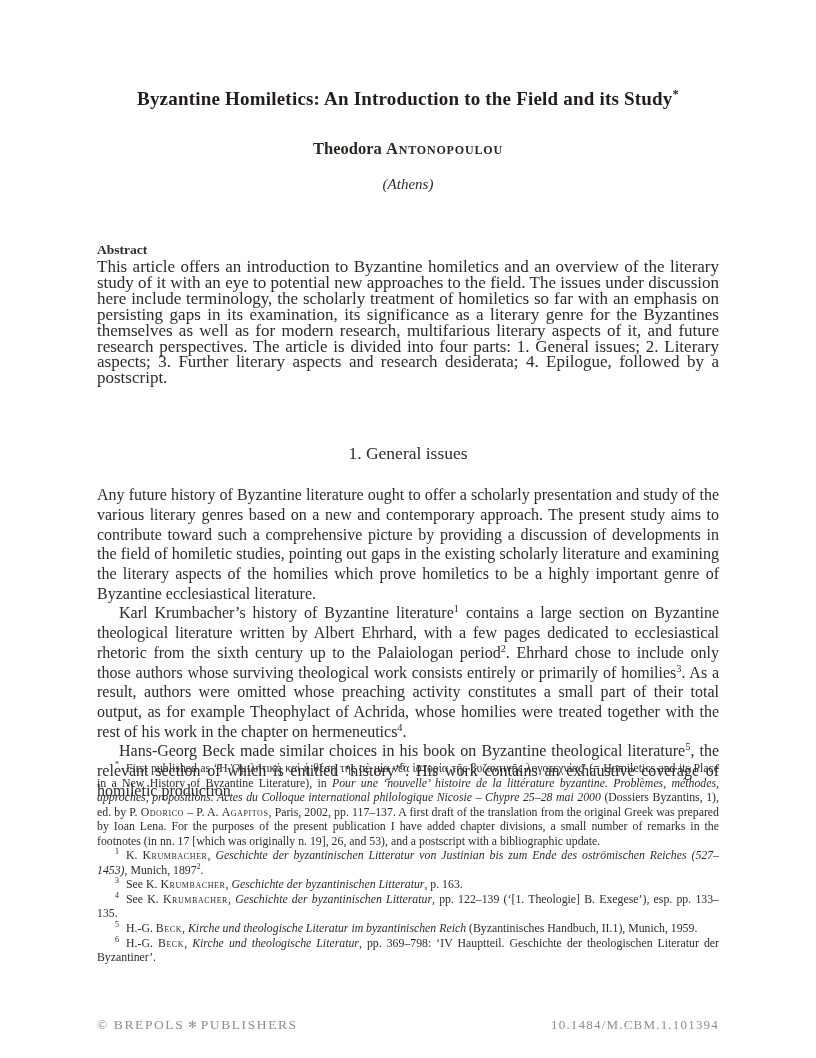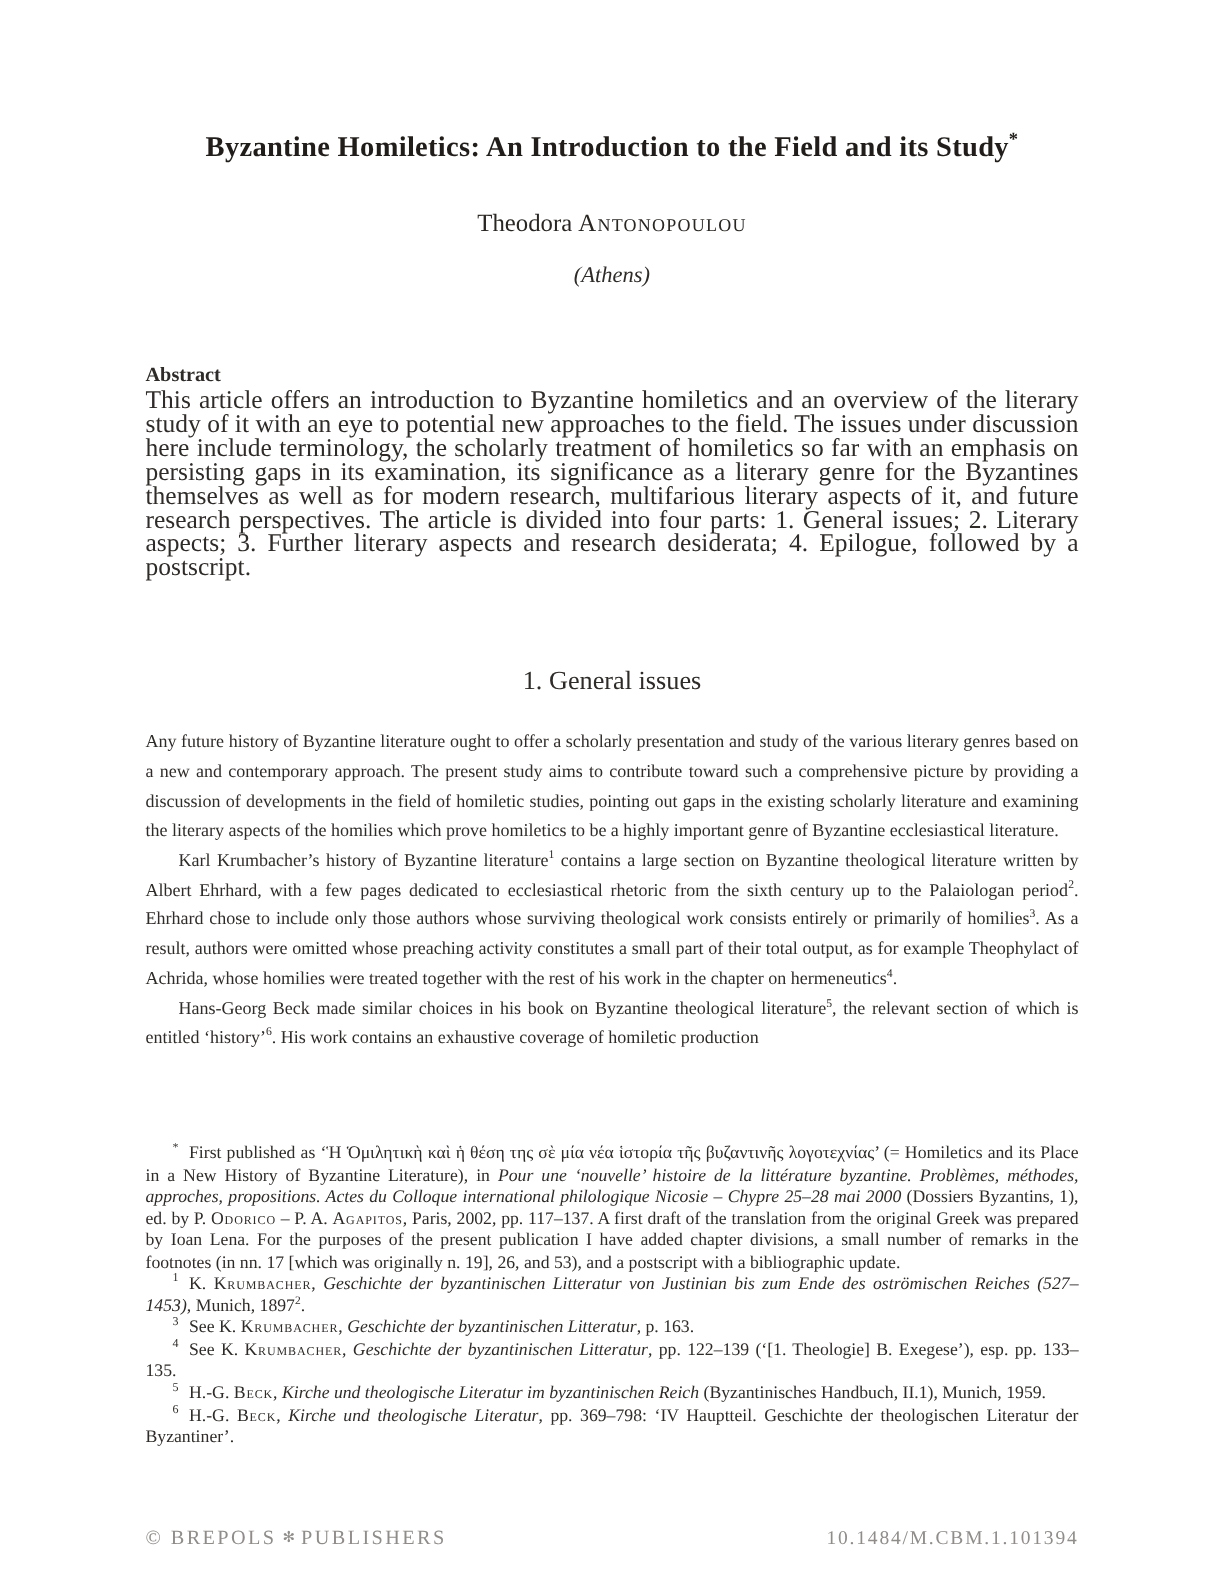--- a/index.html
+++ b/index.html
@@ -15,21 +15,21 @@
   .col{width:622px;margin:0 auto;}
   .title{
     margin:0;padding-top:88px;
     text-align:center;
     font-size:19px;font-weight:700;
     letter-spacing:.2px;color:#211d1a;
   }
   .author{
     margin-top:29px;
     text-align:center;
-    font-size:16.5px;color:#2a2622;
+    font-size:16.5px;color:#2a2622;font-weight:bold;
   }
   .affiliation{
     margin-top:17px;
     text-align:center;
     font-size:15px;font-style:italic;
   }
   .abstract{margin-top:49px;}
   .abstract-heading{
     font-size:13.5px;font-weight:700;margin:0;
   }
@@ -39,21 +39,21 @@
     text-align:justify;
   }
   .section-heading{
     margin:57px 0 0 0;
     text-align:center;
     font-size:17.5px;font-weight:400;
   }
   .body-text{margin-top:21px;}
   .body-text p{
     margin:0;
-    font-size:12px;line-height:19.7px;
+    font-size:16px;line-height:19.7px;
     text-align:justify;
   }
   .body-text p.indent{text-indent:22px;}
   .footnotes{
     position:absolute;left:97px;right:97px;top:761px;
   }
   .fn{
     margin:0;
     font-size:11.8px;line-height:14.55px;
     text-align:justify;

